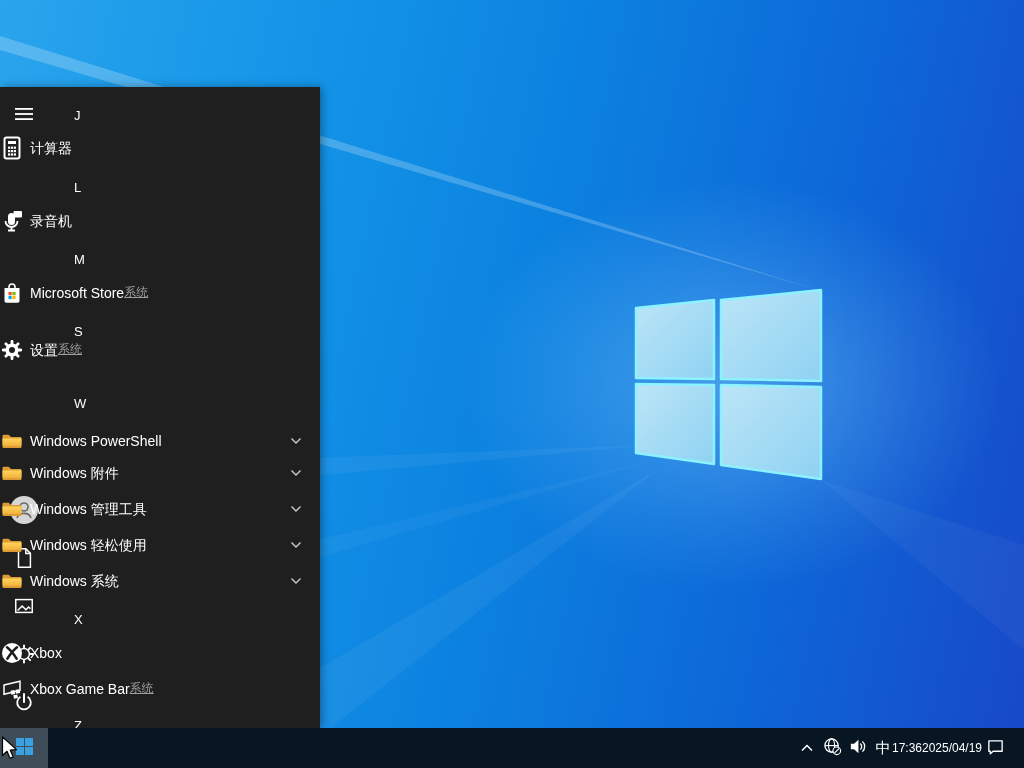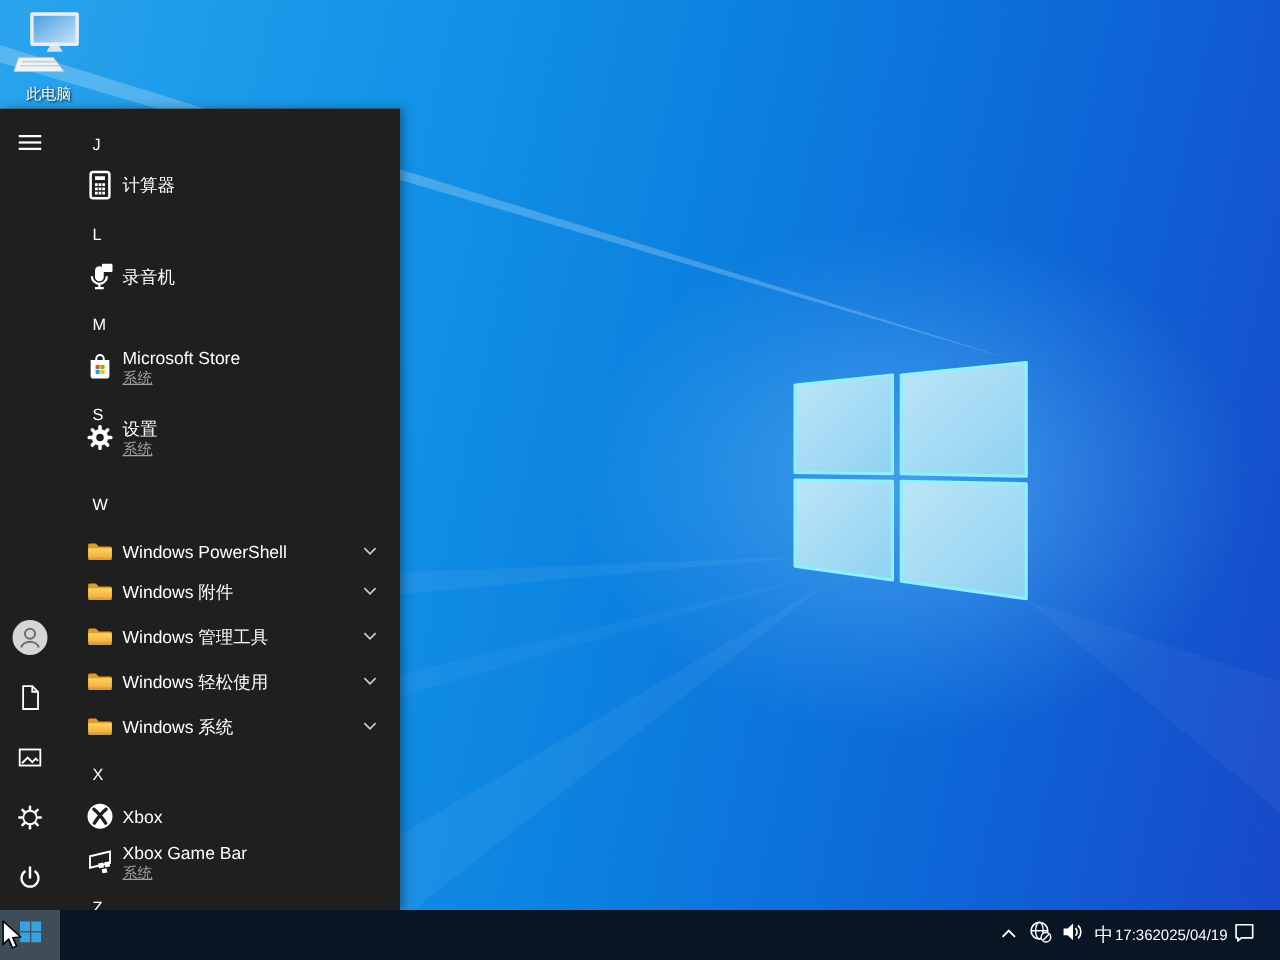--- a/index.html
+++ b/index.html
@@ -14,24 +14,24 @@
   .di-label { color:#fff; font-size:12px; margin-top:2px; text-shadow:1px 1px 2px rgba(0,0,0,.85); }
 
   
   .start-menu { position:absolute; left:0; top:87px; width:320px; height:641px;
     background:#1f1f1f; z-index:10; overflow:hidden; box-shadow:2px 0 8px rgba(0,0,0,.35); }
   .rail { position:absolute; left:0; top:0; width:48px; height:100%; }
   .rail-btn { position:absolute; left:0; width:48px; height:48px; display:flex; align-items:center; justify-content:center; cursor:pointer; }
   .row-section { position:absolute; left:0; width:100%; height:28px; display:flex; align-items:center;
     padding-left:74px; font-size:13px; color:#fff; cursor:pointer; }
   .row-app { position:absolute; left:0; width:100%; height:36px; display:flex; align-items:center;
-    padding-left:68px; cursor:pointer; }
+    cursor:pointer; }
   .row-app.two { height:44px; }
   .appicon { flex:0 0 24px; width:24px; height:24px; display:flex; align-items:center; justify-content:center; margin-right:6px; }
-  .textcol { display:flex; flex-direction:column; justify-content:center; }
+  .textcol { display:flex; flex-direction:row; justify-content:center; }
   .applabel { font-size:14px; color:#fff; line-height:17px; }
   .appsub { font-size:12px; color:#9f9f9f; line-height:14px;text-decoration:underline; }
   .chev { margin-left:auto; margin-right:18px; display:flex; align-items:center; }
 
   
   .taskbar { position:absolute; left:0; bottom:0; width:1024px; height:40px; background:#081624; z-index:20; display:flex; align-items:center; }
   .start-button { width:48px; height:40px; background:#3e4d57; display:flex; align-items:center; justify-content:center; cursor:pointer; }
   .tray { position:absolute; right:0; top:0; height:40px; display:flex; align-items:center; }
   .tray-btn { display:flex; align-items:center; justify-content:center; height:40px; cursor:pointer; }
   .ime { color:#fff; font-size:15px; width:26px; text-align:center; }
@@ -206,26 +206,20 @@
     </g>
     <ellipse cx="730" cy="385" rx="270" ry="205" fill="url(#glowG)"></ellipse>
     <g fill="url(#paneG)" stroke="#8df2ff" stroke-width="2.5" stroke-linejoin="round">
       <polygon points="636,308 714,300 714,379 636,378"></polygon>
       <polygon points="721,300 821,290 821,381 721,379"></polygon>
       <polygon points="636,384 714,385 714,464 636,453"></polygon>
       <polygon points="721,385 821,387 821,479 721,465"></polygon>
     </g>
   </svg>
 
-  <div class="desktop-icon">
-    <svg width="60" height="52">
-        <use href="#sym-thispc"></use>
-      </svg>
-    <div class="di-label">此电脑</div>
-  </div>
 
   <div class="start-menu">
     <div class="rail">
       <div class="rail-btn" style="top:5px">
         <span><svg width="20" height="20">
               <use href="#sym-burger"></use>
             </svg></span>
       </div>
       <div class="rail-btn" style="top:401px">
         <span><svg width="30" height="30">

